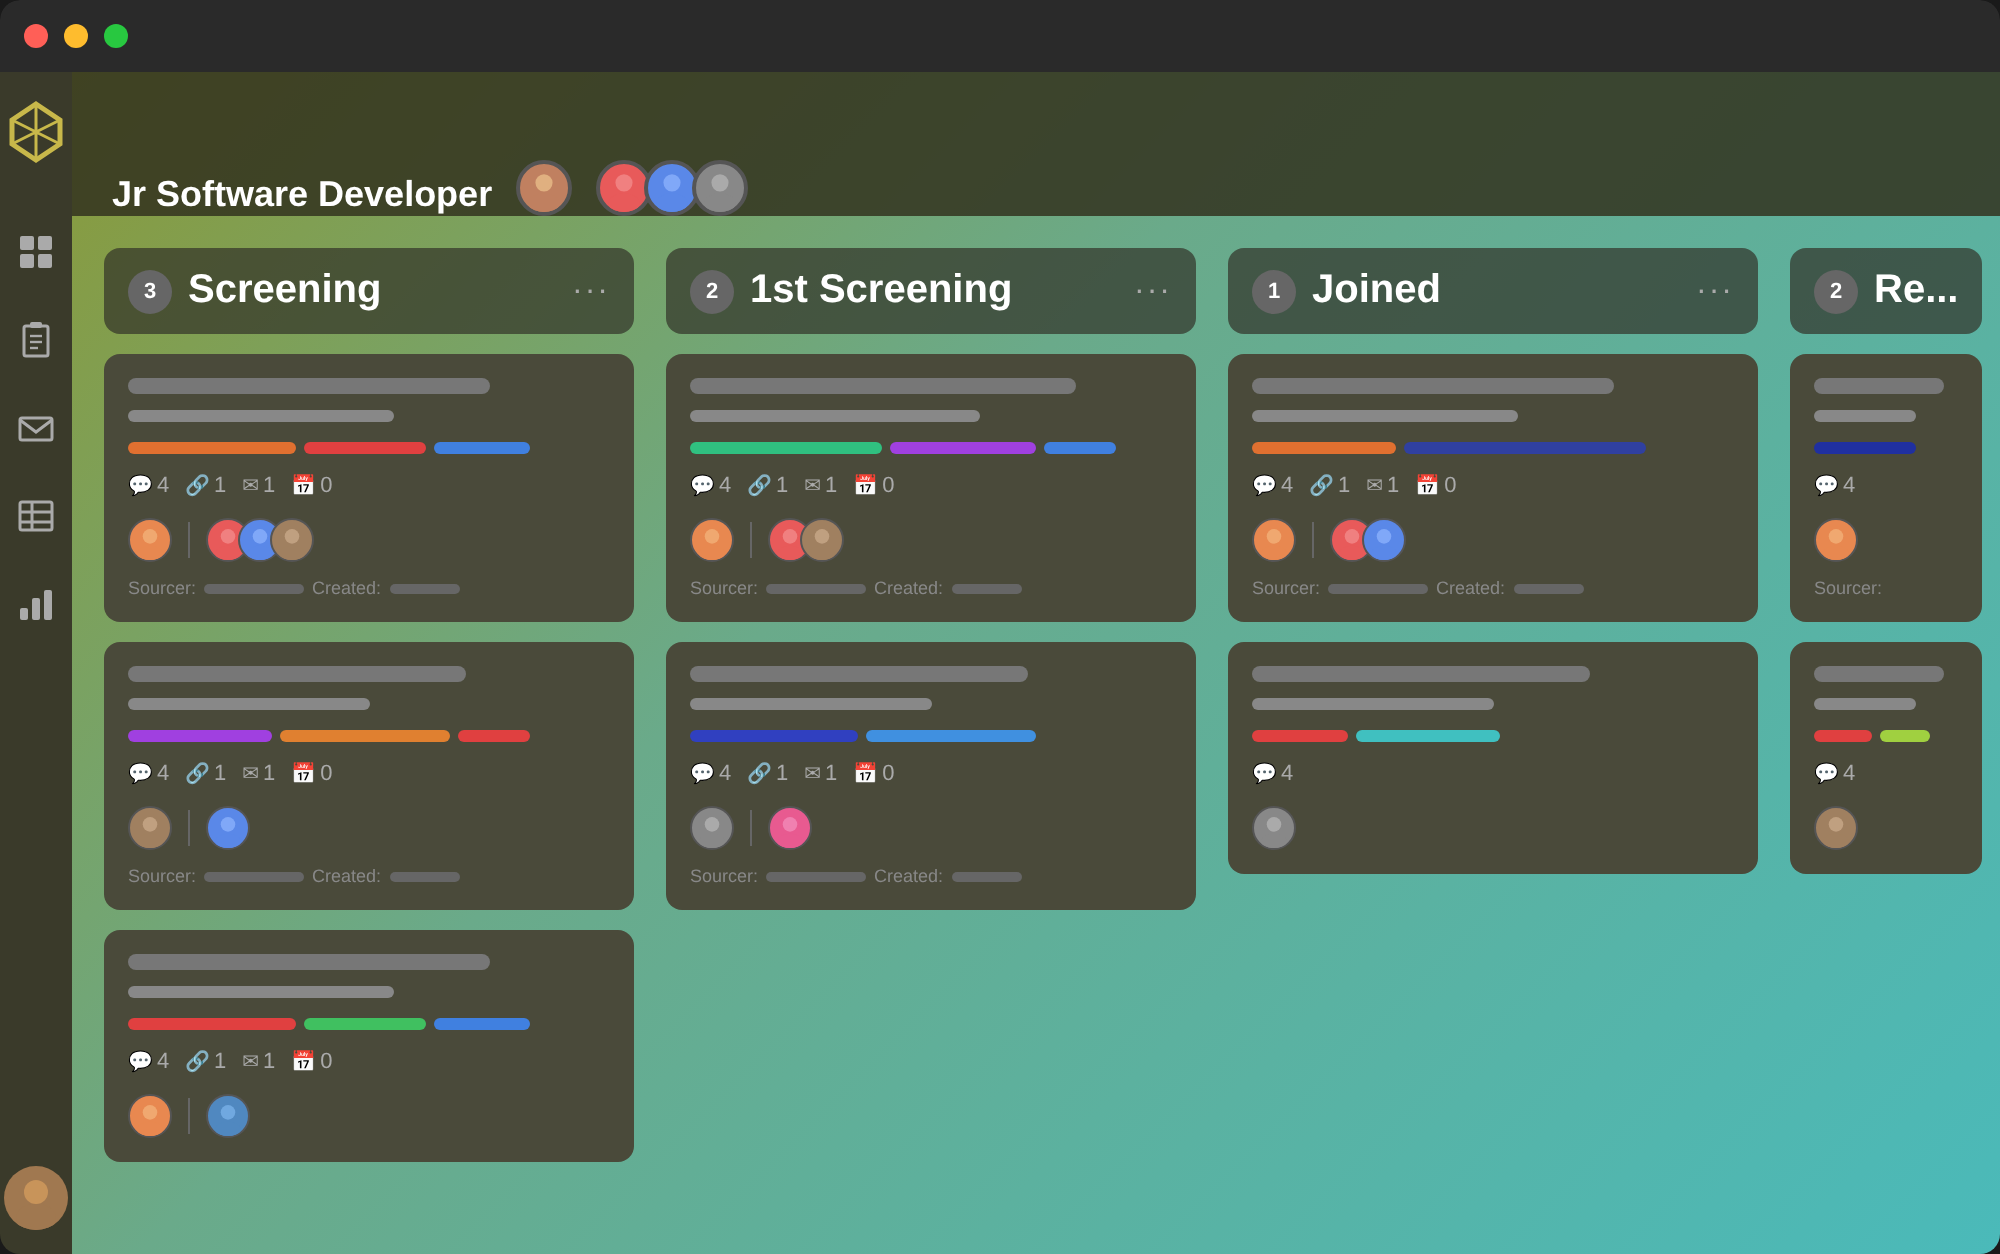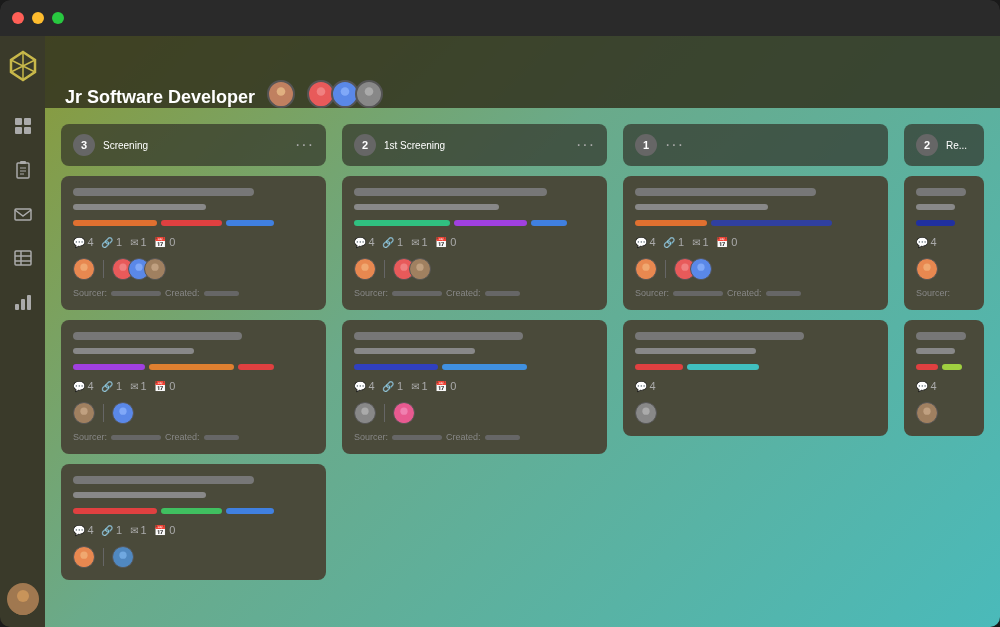--- a/index.html
+++ b/index.html
@@ -143,22 +143,22 @@
       border-radius: 50%;
       background: #666;
       color: #fff;
       font-size: 11px;
       font-weight: 700;
       display: flex; align-items: center; justify-content: center;
     }
     .col-title {
       flex: 1;
       color: #fff;
-      font-size: 10px;
-      font-weight: 400;
+      font-size: 20px;
+      font-weight: 700;
     }
     .col-more {
       color: #aaa;
       cursor: pointer;
       font-size: 16px;
       letter-spacing: 1px;
     }
 
     
     .card {
@@ -629,20 +629,21 @@
             <div class="sourcer-bar" style="width:50px;"></div>
             <span>Created:</span>
             <div class="sourcer-bar" style="width:35px;"></div>
           </div>
         </div>
       </div>
 
       <div class="column">
         <div class="column-header">
           <div class="col-count">1</div>
+          <div class="col-title">Joined</div>
           <div class="col-more">···</div>
         </div>
 
         <div class="card">
           <div style="width:75%; height:8px; background:#777; border-radius:4px;"></div>
           <div style="height:6px; background:#888; border-radius:3px; width:55%; margin:2px 0;"></div>
           <div class="card-bars">
             <div class="bar" style="background:#e07030; width:30%;"></div>
             <div class="bar" style="background:#3040a0; width:50%;"></div>
           </div>

